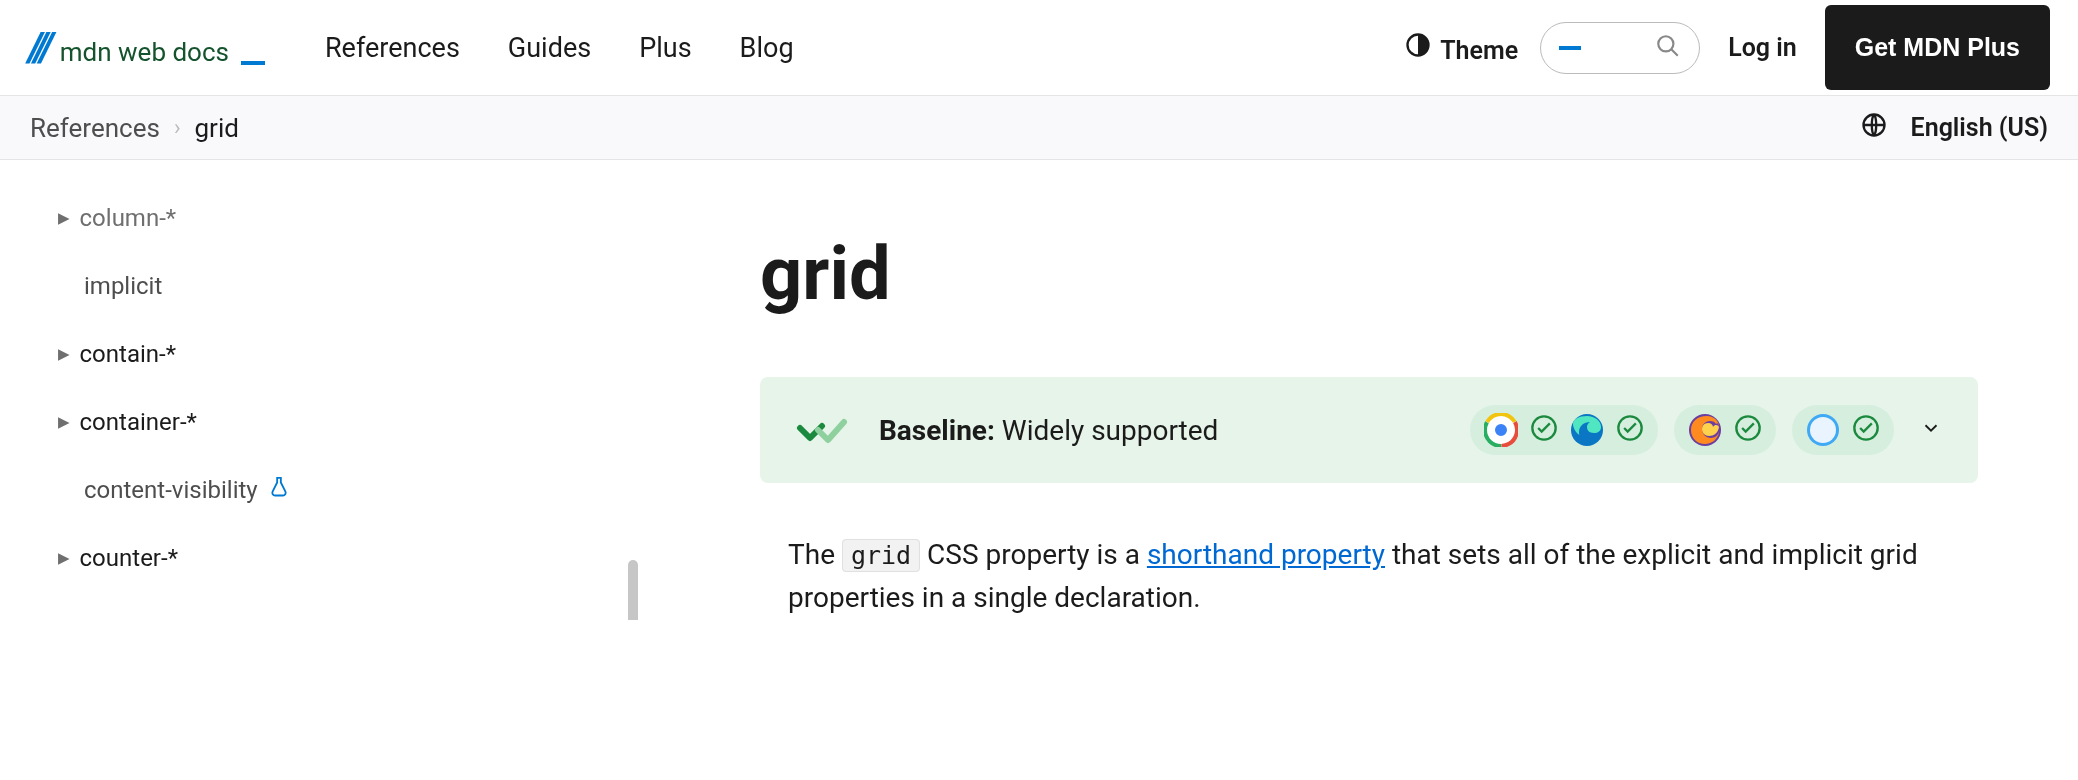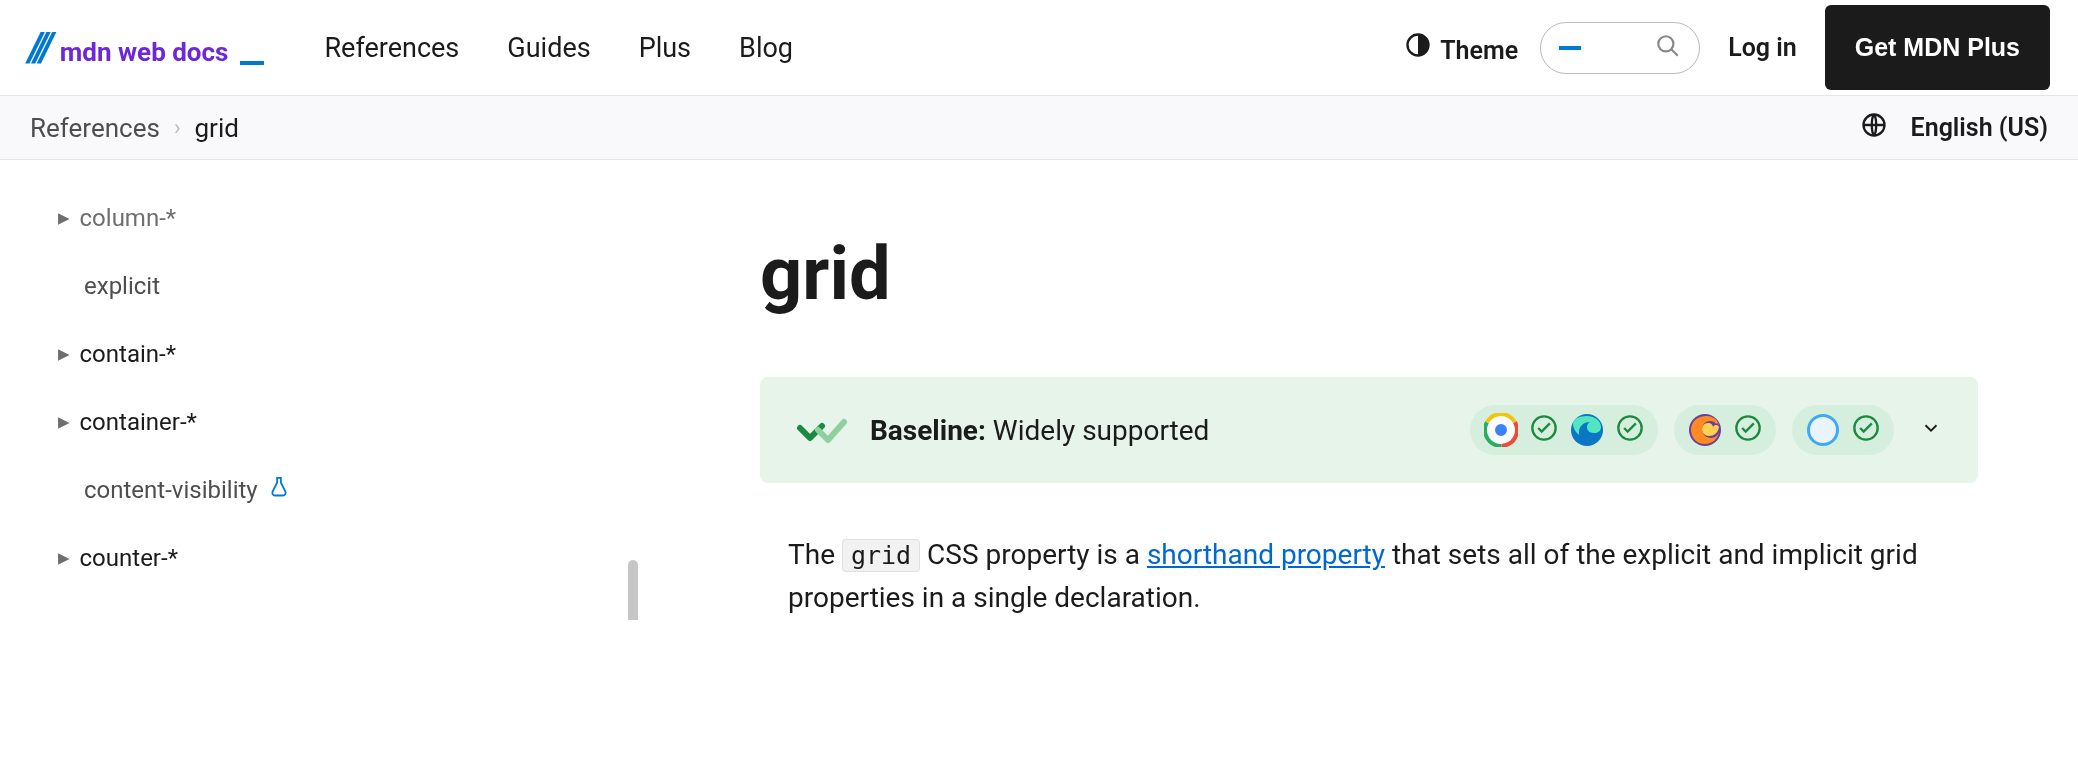--- a/index.html
+++ b/index.html
@@ -26,22 +26,22 @@
 }
 .logo .logo-mark {
   font-size: 40px;
   font-weight: 700;
   color: #0079d2;
   letter-spacing: -4px;
   font-style: italic;
 }
 .logo .logo-text {
   font-size: 26px;
-  font-weight: 700;
-  color: #6d28d9;
+  font-weight: 400;
+  color: #14532d;
 }
 .logo .logo-underscore {
   display: inline-block;
   width: 24px;
   height: 4px;
   background: #0079d2;
   margin-left: 2px;
   position: relative;
   top: 4px;
 }
@@ -179,21 +179,21 @@
   background: #e6f4ea;
   border-radius: 8px;
   padding: 28px 36px;
   display: flex;
   align-items: center;
   gap: 22px;
   margin-bottom: 50px;
 }
 .baseline-check svg { width: 52px; height: 40px; }
 .baseline-label { font-size: 28px; }
-.baseline-label strong { font-weight: 700; }
+.baseline-label strong { font-weight: 700; margin-left: 9px; }
 .browser-pills {
   margin-left: auto;
   display: flex;
   gap: 16px;
   align-items: center;
 }
 .pill {
   background: #d6eedd;
   border-radius: 40px;
   padding: 8px 14px;
@@ -278,21 +278,21 @@
 </div>
 
 <div class="main">
   <aside class="sidebar">
     <ul>
       <li class="sub">
         <span class="tri">▶</span>
         <span class="link-text">column-*</span>
       </li>
       <li class="leaf">
-        <span class="link-text">explicit</span>
+        <span class="link-text">implicit</span>
       </li>
       <li>
         <span class="tri">▶</span>
         <span class="link-text">contain-*</span>
       </li>
       <li>
         <span class="tri">▶</span>
         <span class="link-text">container-*</span>
       </li>
       <li class="leaf">

